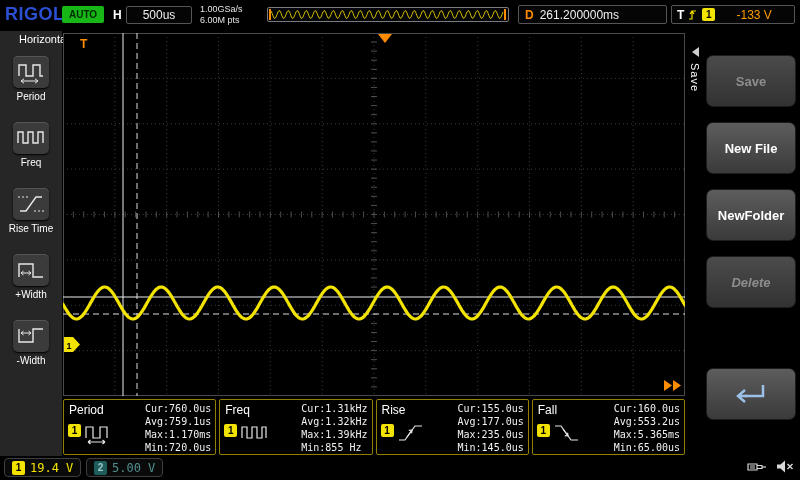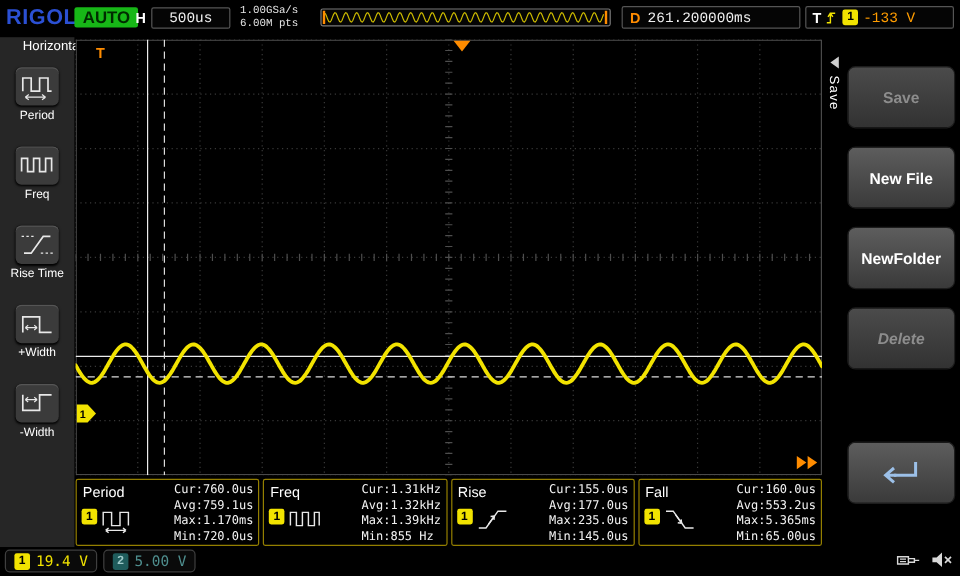--- a/index.html
+++ b/index.html
@@ -1,42 +1,42 @@
 <!DOCTYPE html>
 <html><head>
 <meta charset="utf-8">
 <style>
   html,body{margin:0;padding:0;background:#111;}
   .screen{
     position:relative;width:800px;height:480px;background:#000;overflow:hidden;
     font-family:"Liberation Sans","DejaVu Sans",sans-serif;
     -webkit-font-smoothing:antialiased;
   }
-  .mono{font-family:Liberation Mono, monospace;}
+  .mono{font-family:Liberation Sans, sans-serif;}
 
   
   .topbar{position:absolute;left:0;top:0;width:800px;height:31px;background:#000;}
   .logo{position:absolute;left:5px;top:4px;font-size:18px;font-weight:bold;letter-spacing:.5px;color:#2b50d4;text-align:right;}
   .auto-badge{position:absolute;left:62px;top:6px;height:17px;line-height:17px;padding:0 7px;
-    background:#17b717;color:#002b00;font-size:14px;font-weight:bold;border-radius:2px;}
+    background:#17b717;color:#002b00;font-size:10px;font-weight:bold;border-radius:2px;}
   .h-label{position:absolute;left:113px;top:8px;color:#fff;font-size:12px;font-weight:bold;}
   .tb-box{position:absolute;background:#050505;border:1px solid #555;border-radius:2px;box-sizing:border-box;
     display:flex;align-items:center;}
   .h-box{left:126px;top:6px;width:66px;height:18px;justify-content:center;color:#f0f0f0;font-size:12px;}
   .acq{position:absolute;left:200px;top:4px;color:#e6e6e6;font-size:9px;line-height:11px;}
   .preview{left:267px;top:7px;width:242px;height:15px;border-color:#7a7a7a;}
   .preview svg{display:block;}
   .d-box{left:518px;top:5px;width:149px;height:19px;padding:0 6px;gap:6px;}
   .d-label{color:#ff8c00;font-size:12px;font-weight:bold;}
   .d-value{color:#f0f0f0;font-size:12px;}
   .t-box{left:671px;top:5px;width:124px;height:19px;padding:0 5px;gap:4px;}
   .t-label{color:#fff;font-size:12px;font-weight:bold;}
   .badge-1{background:#f2e300;color:#000;font-size:10px;font-weight:bold;width:13px;height:13px;
     line-height:13px;text-align:center;border-radius:2px;flex:0 0 auto;}
-  .t-level{color:#ff9c00;font-size:12px;flex:1;text-align:left;}
+  .t-level{color:#ff9c00;font-size:12px;flex:1;text-align:center;}
 
   
   .sidebar{position:absolute;left:0;top:31px;width:62px;height:425px;background:#262626;
     display:flex;flex-direction:column;align-items:center;}
   .sb-title{width:100%;color:#fff;font-size:11px;padding:2px 0 0 19px;box-sizing:border-box;height:16px;}
   .sb-item{width:100%;height:57px;margin-top:9px;display:flex;flex-direction:column;align-items:center;cursor:pointer;}
   .sb-tile{width:36px;height:32px;background:#3b3b3b;border-radius:5px;box-shadow:inset 0 1px 0 #555,0 1px 2px #000;
     display:flex;align-items:center;justify-content:center;}
   .sb-label{margin-top:3px;color:#fff;font-size:10px;white-space:nowrap;}
   .sb-tile svg path{stroke:#e8e8e8;fill:none;stroke-width:1.4;}

